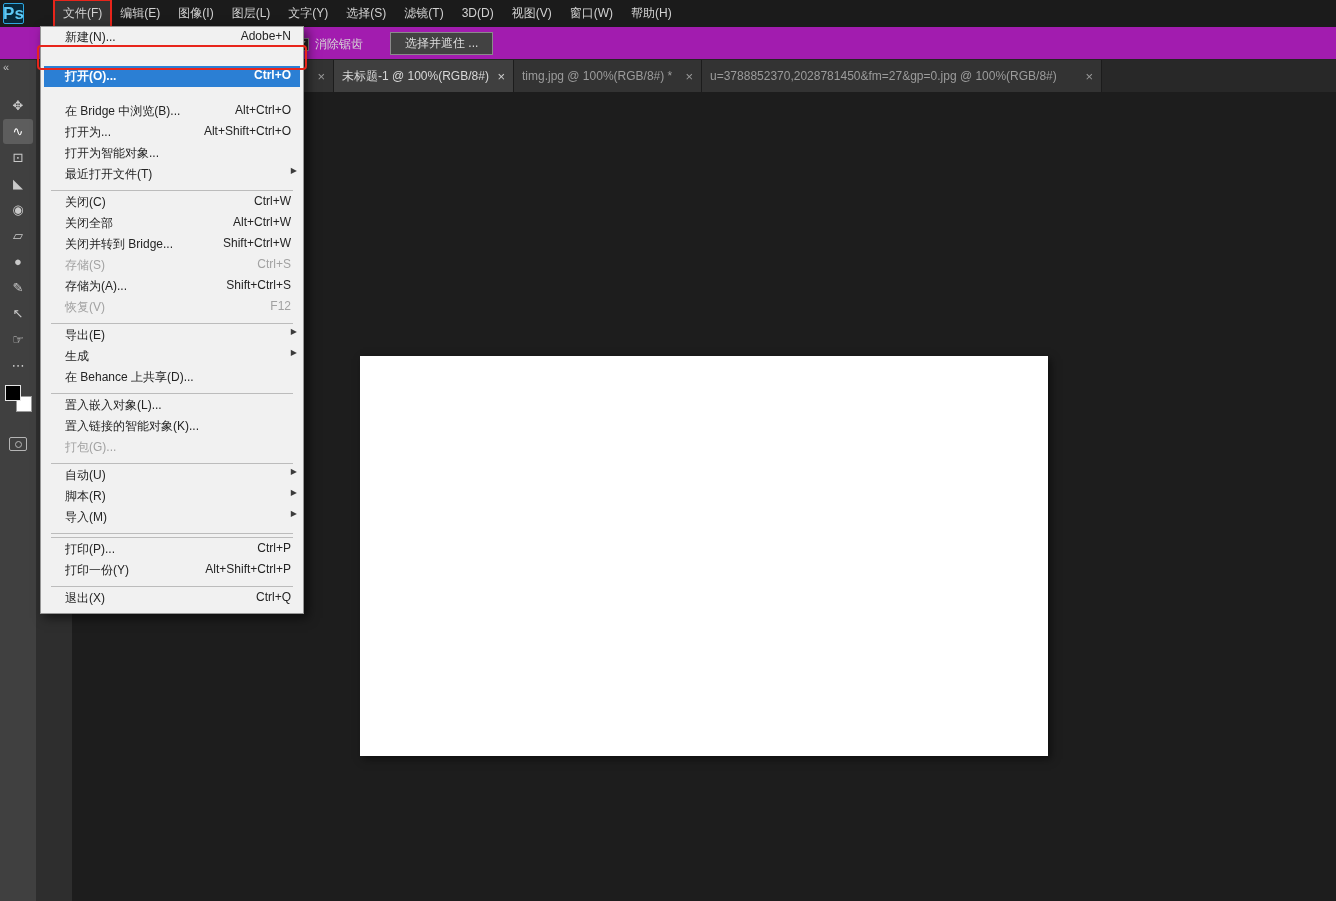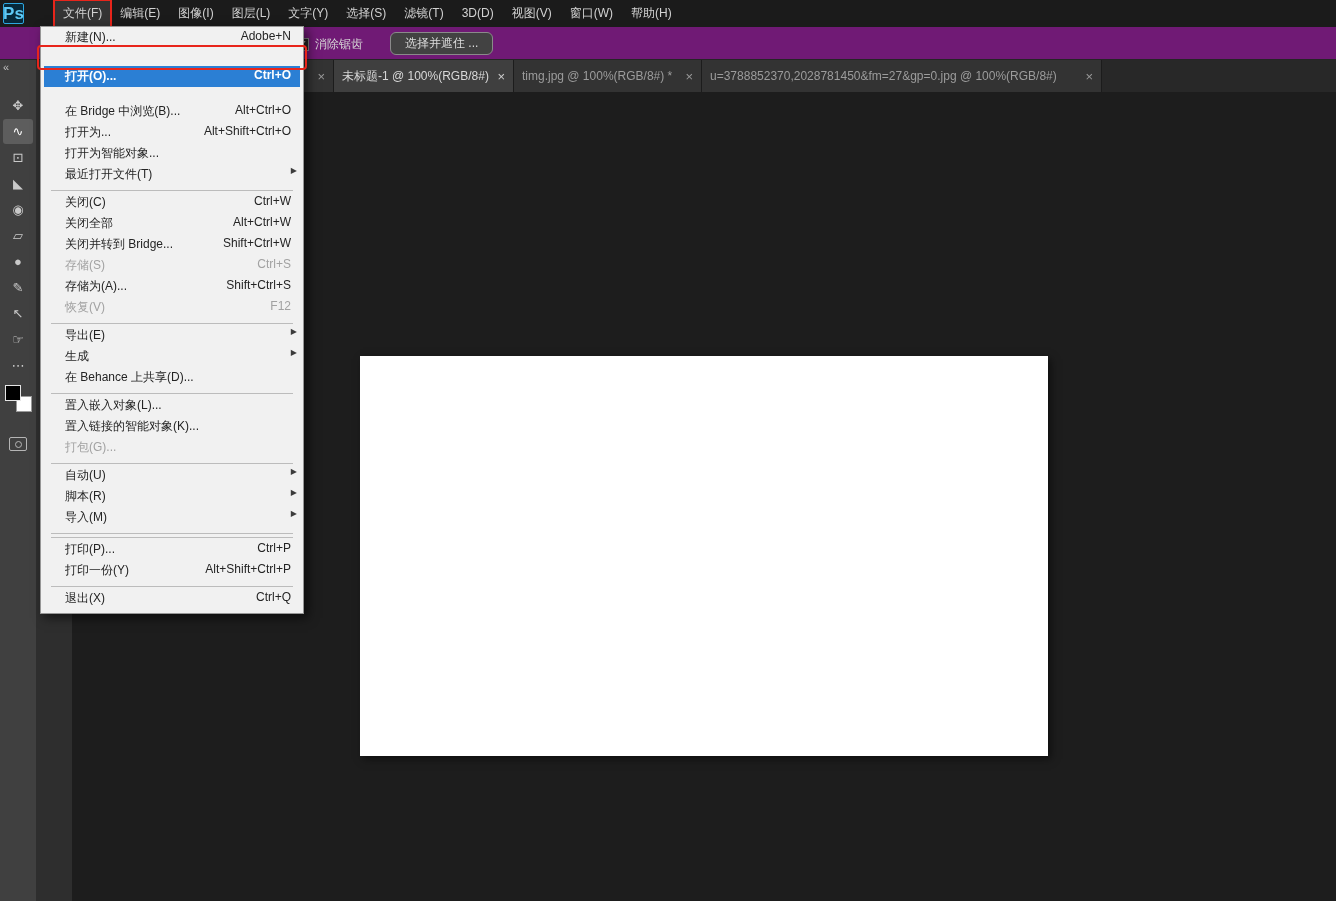--- a/index.html
+++ b/index.html
@@ -17,27 +17,27 @@
              font-size:17px; font-weight:bold; display:flex; align-items:center;
              justify-content:center; }
   .menu-items { display:flex; height:100%; }
   .menu-item { padding:0 9px; line-height:27px; font-size:12px; color:#d2d2d2;
                white-space:nowrap; }
   .menu-item.open { background:#343434;margin-left:20px; }
   .menu-item.annot { outline:2px solid var(--annotation-red,#e8251b); outline-offset:-1px; }
 
   
   .options-bar { position:absolute; top:27px; left:0; right:0; height:33px;
-                 background:#701a75; border-bottom:1px solid #252525; z-index:10; }
+                 background:#a21caf; border-bottom:1px solid #252525; z-index:10; }
   .aa-group { position:absolute; left:296px; top:9px; display:flex; align-items:center; gap:6px; }
   .checkbox { width:13px; height:13px; background:#262626; border:1px solid #848484;
               color:#e8e8e8; font-size:11px; line-height:11px; text-align:center; }
   .aa-label { font-size:12px; color:#d6d6d6; white-space:nowrap; }
   .select-mask-btn { position:absolute; left:390px; top:5px; height:23px; padding:0 14px;
-                     background:#424242; border:1px solid #8a8a8a; border-radius:6px;
+                     background:#424242; border:1px solid #8a8a8a; border-radius:0;
                      color:#dcdcdc; font-size:12px; font-family:inherit; white-space:nowrap; }
 
   
   .tools-rail { position:absolute; left:0; top:60px; bottom:0; width:36px;
                 background:#404040; z-index:5; }
   .collapse { position:absolute; top:1px; left:3px; font-size:11px; color:#c0c0c0; }
   .tools-list { position:absolute; top:33px; left:0; width:36px; display:flex;
                 flex-direction:column; align-items:center; gap:1px; }
   .tool { width:30px; height:25px; display:flex; align-items:center; justify-content:center;
           color:#c9c9c9; font-size:13px; border-radius:3px; }

